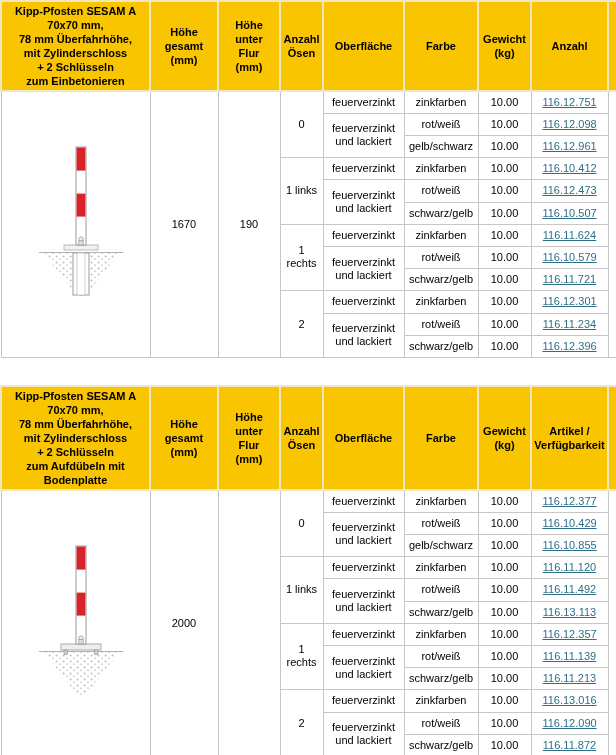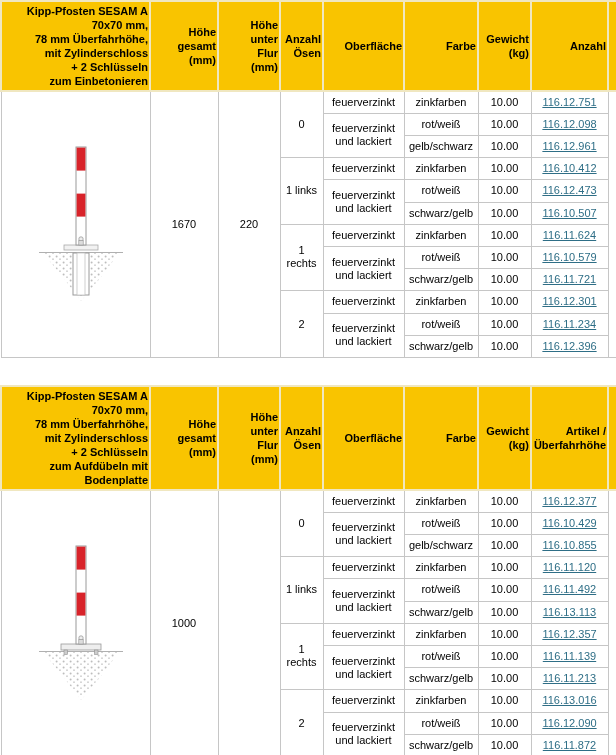--- a/index.html
+++ b/index.html
@@ -14,21 +14,21 @@
     border-collapse: collapse;
     table-layout: fixed;
     width: 631px;
   }
   table.ptable th {
     background: #F9C400;
     border: 2px solid #F0E7C0;
     font-size: 11px;
     font-weight: bold;
     line-height: 14px;
-    text-align: right;
+    text-align: center;
     vertical-align: middle;
     padding: 2px 1px;
     white-space: pre-line;
     overflow: hidden;
   }
   table.ptable td {
     background: #ffffff;
     border: 1px solid #C6C6C6;
     font-size: 11px;
     line-height: 13px;
@@ -102,21 +102,21 @@
                 <rect x="58" y="152" width="34" height="5" fill="#f2f2f2" stroke="#aaaaaa" stroke-width="0.8"></rect>
                 <rect x="67" y="160" width="16" height="42" fill="#ffffff" stroke="#9a9a9a" stroke-width="1"></rect>
                 <rect x="71" y="160" width="8" height="42" fill="#ffffff" stroke="#c2c2c2" stroke-width="0.8"></rect>
                 <rect x="70" y="54" width="10" height="98" fill="#ffffff" stroke="#9a9a9a" stroke-width="1"></rect>
                 <rect x="70.6" y="54.6" width="8.8" height="23" fill="#D8232A"></rect>
                 <rect x="70.6" y="100.6" width="8.8" height="23" fill="#D8232A"></rect>
                 <circle cx="75" cy="146" r="2.2" fill="#ededed" stroke="#909090" stroke-width="0.7"></circle>
                 <rect x="72.8" y="147.5" width="4.4" height="4.5" fill="#dddddd" stroke="#909090" stroke-width="0.6"></rect>
               </svg></td>
             <td rowspan="12">1670</td>
-            <td rowspan="12">220</td>
+            <td rowspan="12">190</td>
             <td rowspan="3">0</td>
             <td rowspan="1">feuerverzinkt</td>
             <td>zinkfarben</td>
             <td>10.00</td>
             <td><a href="#">116.12.751</a></td>
             <td rowspan="12"></td>
           </tr>
           <tr>
             <td rowspan="2">feuerverzinkt
 und lackiert</td>
@@ -219,21 +219,21 @@
 unter
 Flur
 (mm)</th>
             <th>Anzahl
 Ösen</th>
             <th>Oberfläche</th>
             <th>Farbe</th>
             <th>Gewicht
 (kg)</th>
             <th>Artikel /
-Überfahrhöhe</th>
+Verfügbarkeit</th>
             <th></th>
           </tr>
         </thead>
         <tbody>
           <tr>
             <td rowspan="12" class="illus-cell"><svg width="140" height="260" viewBox="0 0 140 260" xmlns="http://www.w3.org/2000/svg">
                 <defs>
                   <pattern id="stip1" width="7" height="6" patternUnits="userSpaceOnUse">
                     <circle cx="1.6" cy="1.6" r="1" fill="#bdbdbd"></circle>
                     <circle cx="5" cy="4.2" r="0.9" fill="#cdcdcd"></circle>
@@ -243,21 +243,21 @@
                 <line x1="33" y1="159.5" x2="117" y2="159.5" stroke="#b0b0b0" stroke-width="1.2"></line>
                 <rect x="55" y="152" width="40" height="6" fill="#eeeeee" stroke="#999999" stroke-width="0.8"></rect>
                 <rect x="58" y="158" width="3.5" height="4.5" fill="#cccccc" stroke="#909090" stroke-width="0.6"></rect>
                 <rect x="88.5" y="158" width="3.5" height="4.5" fill="#cccccc" stroke="#909090" stroke-width="0.6"></rect>
                 <rect x="70" y="54" width="10" height="98" fill="#ffffff" stroke="#9a9a9a" stroke-width="1"></rect>
                 <rect x="70.6" y="54.6" width="8.8" height="23" fill="#D8232A"></rect>
                 <rect x="70.6" y="100.6" width="8.8" height="23" fill="#D8232A"></rect>
                 <circle cx="75" cy="146" r="2.2" fill="#ededed" stroke="#909090" stroke-width="0.7"></circle>
                 <rect x="72.8" y="147.5" width="4.4" height="4.5" fill="#dddddd" stroke="#909090" stroke-width="0.6"></rect>
               </svg></td>
-            <td rowspan="12">1000</td>
+            <td rowspan="12">2000</td>
             <td rowspan="12"></td>
             <td rowspan="3">0</td>
             <td rowspan="1">feuerverzinkt</td>
             <td>zinkfarben</td>
             <td>10.00</td>
             <td><a href="#">116.12.377</a></td>
             <td rowspan="12"></td>
           </tr>
           <tr>
             <td rowspan="2">feuerverzinkt

